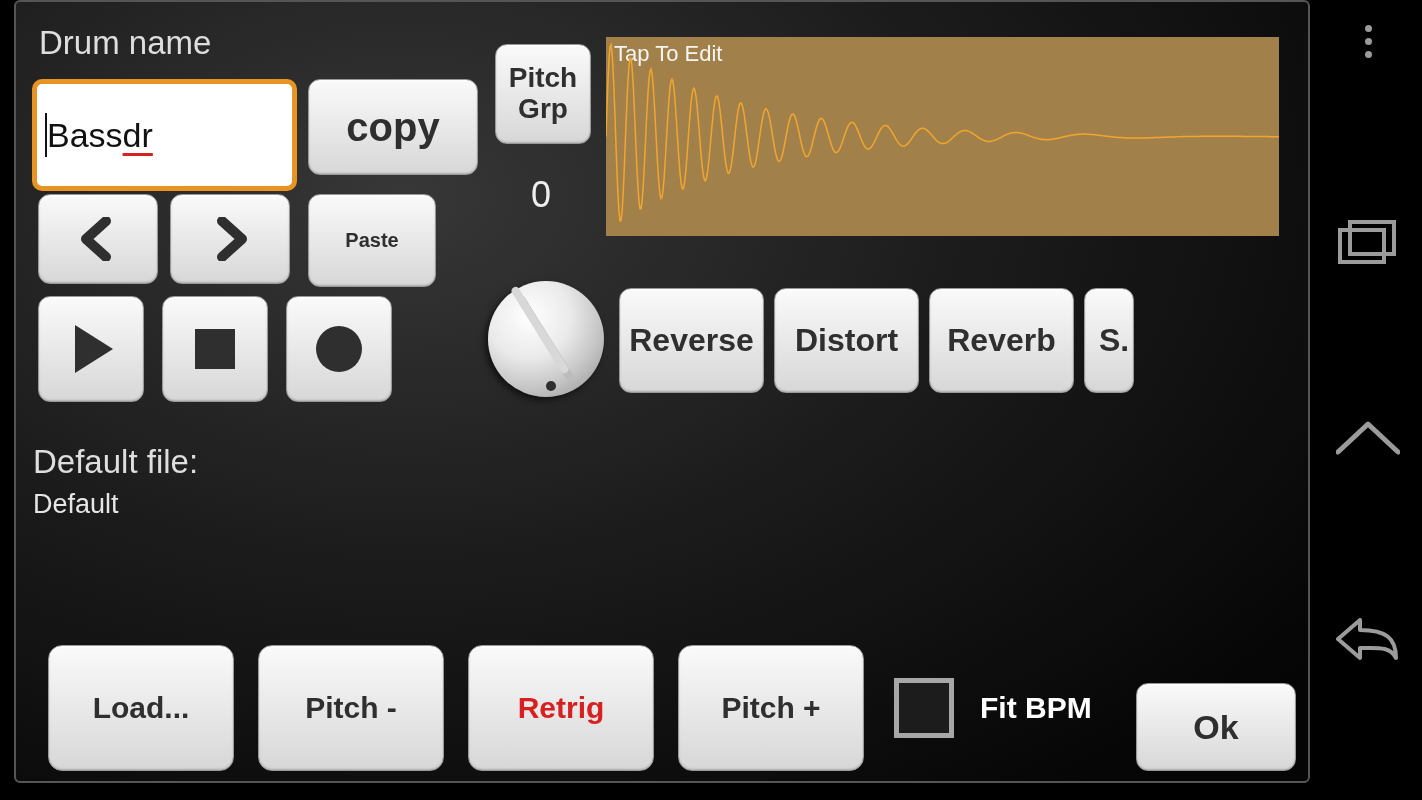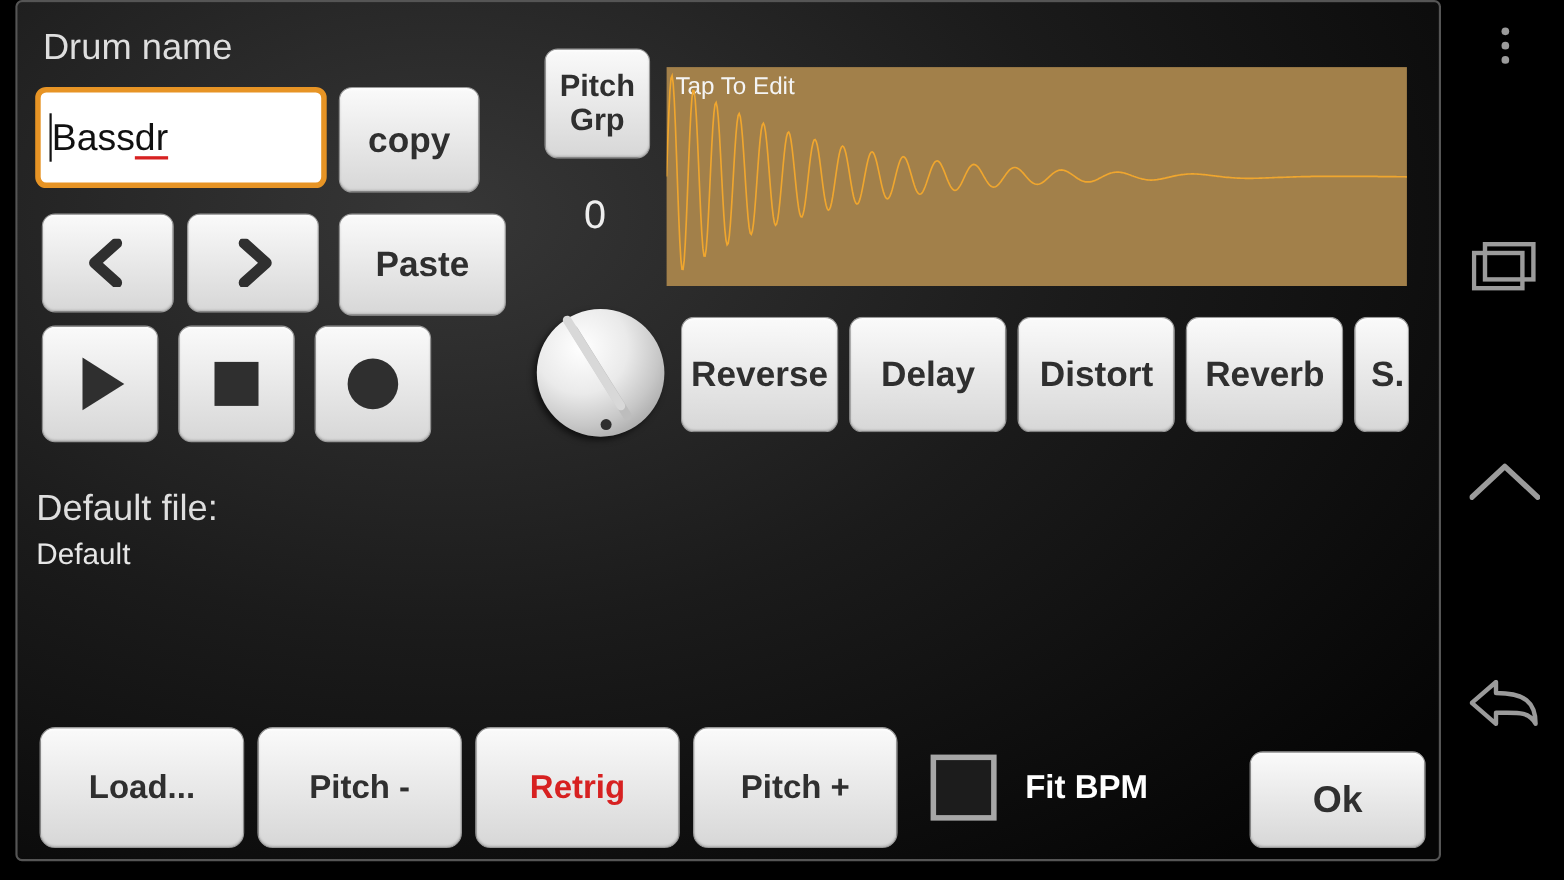--- a/index.html
+++ b/index.html
@@ -54,71 +54,70 @@
     color: #2f2f2f;
     font-size: 30px;
     font-weight: 600;
     display: flex;
     align-items: center;
     justify-content: center;
     box-shadow: 0 2px 1px rgba(255,255,255,0.6) inset, 0 -1px 2px rgba(0,0,0,0.2) inset;
     box-sizing: border-box;
     white-space: nowrap;
   }
-  .btn-wide { width: 186px; height: 110px; border-radius: 14px; }
+  .btn-wide { width: 186px; height: 126px; border-radius: 14px; margin-left: 12px; }
   .btn-eff { width: 145px; height: 105px; font-size: 32px; }
   .label {
     color: #dedede;
     font-size: 33px;
     font-weight: 400;
   }
   .label-small { color: #e6e6e6; font-size: 27px; }
 
   
   .drum-name-label { position: absolute; left: 23px; top: 22px; }
   .drum-name-input {
     position: absolute;
     left: 16px; top: 77px;
-    width: 265px; height: 92px;
+    width: 265px; height: 112px;
     border: 5px solid #e79425;
     background: #fff;
     border-radius: 10px;
     box-sizing: border-box;
     font-size: 34px;
     color: #111;
     padding: 0 8px;
     display:flex; align-items:center;
   }
   .drum-name-input .ul { text-decoration: underline; text-decoration-color:#d72121; text-decoration-thickness:3px; text-underline-offset:6px;}
   .cursor {
     display:inline-block; width:2px; height:44px; background:#111; margin-right:0px; vertical-align:middle;
     animation: blink 1s step-start infinite;
   }
   @keyframes blink { 50% { opacity: 0; } }
 
-  .copy-btn { position:absolute; left: 292px; top: 77px; width: 128px; height: 96px; font-size: 32px; }
+  .copy-btn { position:absolute; left: 292px; top: 77px; width: 170px; height: 96px; font-size: 40px; }
   .prev-btn { position:absolute; left: 22px;  top: 192px; width: 120px; height: 90px; }
   .next-btn { position:absolute; left: 154px; top: 192px; width: 120px; height: 90px; }
-  .paste-btn{ position:absolute; left: 292px; top: 192px; width: 152px; height: 93px; font-size: 32px; }
+  .paste-btn{ position:absolute; left: 292px; top: 192px; width: 128px; height: 93px; font-size: 20px; }
   .play-btn { position:absolute; left: 22px;  top: 294px; width: 106px; height: 106px; }
   .stop-btn { position:absolute; left: 146px; top: 294px; width: 106px; height: 106px; }
   .rec-btn  { position:absolute; left: 270px; top: 294px; width: 106px; height: 106px; }
 
   
   .mute-btn { position:absolute; left: 479px; top: 42px; width: 96px; height: 100px; font-size: 28px; line-height: 1.1; flex-direction:column; }
   .mute-val { position:absolute; left: 515px; top: 172px; color:#eee; font-size: 36px; }
 
   
   .wave {
     position:absolute;
     left: 590px; top: 35px;
     width: 673px; height: 199px;
     background: #a2804a;
     box-sizing:border-box;
-    margin-top:24px;
   }
   .wave-label { position:absolute; left: 8px; top: 4px; color:#f4f4f4; font-size: 22px; font-weight: 400; }
   .wave svg { position:absolute; left:0; top:0; width:100%; height:100%; display:block; }
 
   
   .knob {
     position:absolute; left: 472px; top: 279px;
     width: 116px; height: 116px; border-radius: 50%;
     background: radial-gradient(circle at 35% 30%, #fff 0%, #eaeaea 38%, #c7c7c7 64%, #8b8b8b 100%);
     box-shadow: -3px 3px 6px rgba(0,0,0,0.6);
@@ -207,21 +206,20 @@
       <path id="wavepath" fill="none" stroke="#f0a62e" stroke-width="1.5" d="M0 99.5 L0.0 99.5 L1.0 69.1 L2.0 42.4 L3.0 22.1 L4.0 10.2 L5.0 7.8 L6.0 14.9 L7.0 30.6 L8.0 53.1 L9.0 80.0 L10.0 108.4 L11.0 135.4 L12.0 158.4 L13.0 175.0 L14.0 183.7 L15.0 183.8 L16.0 175.5 L17.0 159.7 L18.0 138.2 L19.0 113.3 L20.0 87.4 L21.0 63.1 L22.0 42.8 L23.0 28.4 L24.0 21.2 L25.0 21.7 L26.0 29.7 L27.0 44.3 L28.0 64.0 L29.0 86.8 L30.0 110.3 L31.0 132.5 L32.0 151.1 L33.0 164.6 L34.0 171.7 L35.0 171.8 L36.0 165.2 L37.0 152.6 L38.0 135.3 L39.0 115.0 L40.0 93.5 L41.0 73.0 L42.0 55.2 L43.0 41.8 L44.0 33.9 L45.0 32.1 L46.0 36.4 L47.0 46.3 L48.0 60.8 L49.0 78.5 L50.0 97.8 L51.0 117.0 L52.0 134.2 L53.0 148.1 L54.0 157.5 L55.0 161.6 L56.0 160.3 L57.0 153.6 L58.0 142.4 L59.0 127.7 L60.0 110.8 L61.0 93.2 L62.0 76.5 L63.0 62.0 L64.0 50.9 L65.0 44.1 L66.0 42.2 L67.0 45.0 L68.0 52.4 L69.0 63.5 L70.0 77.5 L71.0 93.0 L72.0 108.9 L73.0 123.6 L74.0 136.2 L75.0 145.5 L76.0 151.0 L77.0 152.1 L78.0 149.1 L79.0 142.0 L80.0 131.7 L81.0 119.0 L82.0 105.0 L83.0 90.8 L84.0 77.5 L85.0 66.1 L86.0 57.6 L87.0 52.5 L88.0 51.1 L89.0 53.5 L90.0 59.4 L91.0 68.3 L92.0 79.4 L93.0 91.9 L94.0 104.7 L95.0 116.9 L96.0 127.6 L97.0 136.0 L98.0 141.5 L99.0 143.8 L100.0 142.8 L101.0 138.5 L102.0 131.5 L103.0 122.3 L104.0 111.5 L105.0 100.1 L106.0 88.8 L107.0 78.4 L108.0 69.8 L109.0 63.5 L110.0 59.8 L111.0 59.0 L112.0 61.1 L113.0 65.9 L114.0 73.0 L115.0 81.8 L116.0 91.6 L117.0 101.9 L118.0 111.8 L119.0 120.7 L120.0 128.0 L121.0 133.2 L122.0 136.0 L123.0 136.3 L124.0 134.1 L125.0 129.6 L126.0 123.2 L127.0 115.3 L128.0 106.5 L129.0 97.3 L130.0 88.5 L131.0 80.6 L132.0 74.0 L133.0 69.2 L134.0 66.4 L135.0 65.9 L136.0 67.5 L137.0 71.1 L138.0 76.5 L139.0 83.3 L140.0 90.9 L141.0 99.0 L142.0 107.0 L143.0 114.3 L144.0 120.6 L145.0 125.5 L146.0 128.7 L147.0 130.1 L148.0 129.5 L149.0 127.2 L150.0 123.1 L151.0 117.8 L152.0 111.4 L153.0 104.4 L154.0 97.3 L155.0 90.4 L156.0 84.2 L157.0 78.9 L158.0 75.0 L159.0 72.6 L160.0 71.8 L161.0 72.6 L162.0 74.9 L163.0 78.6 L164.0 83.5 L165.0 89.1 L166.0 95.3 L167.0 101.6 L168.0 107.6 L169.0 113.1 L170.0 117.8 L171.0 121.3 L172.0 123.6 L173.0 124.5 L174.0 124.1 L175.0 122.3 L176.0 119.3 L177.0 115.3 L178.0 110.5 L179.0 105.2 L180.0 99.7 L181.0 94.3 L182.0 89.2 L183.0 84.8 L184.0 81.3 L185.0 78.7 L186.0 77.3 L187.0 77.0 L188.0 77.9 L189.0 79.9 L190.0 82.8 L191.0 86.5 L192.0 90.9 L193.0 95.5 L194.0 100.3 L195.0 105.0 L196.0 109.3 L197.0 113.1 L198.0 116.1 L199.0 118.3 L200.0 119.5 L201.0 119.7 L202.0 119.0 L203.0 117.3 L204.0 114.8 L205.0 111.7 L206.0 108.0 L207.0 104.0 L208.0 99.8 L209.0 95.7 L210.0 91.9 L211.0 88.5 L212.0 85.6 L213.0 83.4 L214.0 82.0 L215.0 81.4 L216.0 81.7 L217.0 82.7 L218.0 84.4 L219.0 86.8 L220.0 89.7 L221.0 93.0 L222.0 96.5 L223.0 100.0 L224.0 103.5 L225.0 106.8 L226.0 109.7 L227.0 112.1 L228.0 113.9 L229.0 115.1 L230.0 115.6 L231.0 115.4 L232.0 114.6 L233.0 113.2 L234.0 111.2 L235.0 108.8 L236.0 106.1 L237.0 103.1 L238.0 100.1 L239.0 97.1 L240.0 94.2 L241.0 91.6 L242.0 89.4 L243.0 87.5 L244.0 86.2 L245.0 85.5 L246.0 85.2 L247.0 85.6 L248.0 86.4 L249.0 87.7 L250.0 89.5 L251.0 91.6 L252.0 93.9 L253.0 96.4 L254.0 99.0 L255.0 101.6 L256.0 104.0 L257.0 106.2 L258.0 108.2 L259.0 109.8 L260.0 111.0 L261.0 111.7 L262.0 112.1 L263.0 111.9 L264.0 111.4 L265.0 110.4 L266.0 109.1 L267.0 107.5 L268.0 105.7 L269.0 103.6 L270.0 101.5 L271.0 99.3 L272.0 97.2 L273.0 95.2 L274.0 93.4 L275.0 91.8 L276.0 90.5 L277.0 89.5 L278.0 88.8 L279.0 88.5 L280.0 88.6 L281.0 89.0 L282.0 89.7 L283.0 90.7 L284.0 92.0 L285.0 93.4 L286.0 95.1 L287.0 96.8 L288.0 98.6 L289.0 100.4 L290.0 102.1 L291.0 103.7 L292.0 105.2 L293.0 106.5 L294.0 107.5 L295.0 108.3 L296.0 108.8 L297.0 109.1 L298.0 109.0 L299.0 108.7 L300.0 108.2 L301.0 107.4 L302.0 106.4 L303.0 105.2 L304.0 103.9 L305.0 102.5 L306.0 101.1 L307.0 99.6 L308.0 98.2 L309.0 96.8 L310.0 95.5 L311.0 94.3 L312.0 93.3 L313.0 92.5 L314.0 91.9 L315.0 91.5 L316.0 91.3 L317.0 91.3 L318.0 91.5 L319.0 91.9 L320.0 92.5 L321.0 93.2 L322.0 94.1 L323.0 95.1 L324.0 96.2 L325.0 97.3 L326.0 98.5 L327.0 99.7 L328.0 100.8 L329.0 101.9 L330.0 103.0 L331.0 103.9 L332.0 104.7 L333.0 105.4 L334.0 105.9 L335.0 106.3 L336.0 106.5 L337.0 106.6 L338.0 106.5 L339.0 106.2 L340.0 105.8 L341.0 105.3 L342.0 104.7 L343.0 104.0 L344.0 103.2 L345.0 102.3 L346.0 101.4 L347.0 100.5 L348.0 99.5 L349.0 98.6 L350.0 97.8 L351.0 96.9 L352.0 96.2 L353.0 95.5 L354.0 94.9 L355.0 94.4 L356.0 94.0 L357.0 93.7 L358.0 93.6 L359.0 93.5 L360.0 93.6 L361.0 93.8 L362.0 94.1 L363.0 94.4 L364.0 94.9 L365.0 95.4 L366.0 96.0 L367.0 96.6 L368.0 97.3 L369.0 98.0 L370.0 98.7 L371.0 99.4 L372.0 100.1 L373.0 100.8 L374.0 101.5 L375.0 102.0 L376.0 102.6 L377.0 103.1 L378.0 103.5 L379.0 103.8 L380.0 104.1 L381.0 104.3 L382.0 104.4 L383.0 104.4 L384.0 104.4 L385.0 104.3 L386.0 104.1 L387.0 103.9 L388.0 103.5 L389.0 103.2 L390.0 102.8 L391.0 102.3 L392.0 101.9 L393.0 101.3 L394.0 100.8 L395.0 100.3 L396.0 99.8 L397.0 99.3 L398.0 98.7 L399.0 98.3 L400.0 97.8 L401.0 97.4 L402.0 97.0 L403.0 96.6 L404.0 96.3 L405.0 96.1 L406.0 95.8 L407.0 95.7 L408.0 95.6 L409.0 95.5 L410.0 95.5 L411.0 95.5 L412.0 95.6 L413.0 95.7 L414.0 95.9 L415.0 96.1 L416.0 96.3 L417.0 96.6 L418.0 96.9 L419.0 97.2 L420.0 97.6 L421.0 97.9 L422.0 98.3 L423.0 98.7 L424.0 99.0 L425.0 99.4 L426.0 99.7 L427.0 100.1 L428.0 100.4 L429.0 100.8 L430.0 101.1 L431.0 101.3 L432.0 101.6 L433.0 101.8 L434.0 102.0 L435.0 102.2 L436.0 102.4 L437.0 102.5 L438.0 102.6 L439.0 102.6 L440.0 102.7 L441.0 102.7 L442.0 102.6 L443.0 102.6 L444.0 102.5 L445.0 102.4 L446.0 102.3 L447.0 102.1 L448.0 102.0 L449.0 101.8 L450.0 101.6 L451.0 101.4 L452.0 101.2 L453.0 101.0 L454.0 100.7 L455.0 100.5 L456.0 100.3 L457.0 100.0 L458.0 99.8 L459.0 99.6 L460.0 99.3 L461.0 99.1 L462.0 98.9 L463.0 98.7 L464.0 98.5 L465.0 98.3 L466.0 98.1 L467.0 98.0 L468.0 97.8 L469.0 97.7 L470.0 97.6 L471.0 97.5 L472.0 97.4 L473.0 97.3 L474.0 97.2 L475.0 97.2 L476.0 97.2 L477.0 97.1 L478.0 97.1 L479.0 97.1 L480.0 97.2 L481.0 97.2 L482.0 97.2 L483.0 97.3 L484.0 97.4 L485.0 97.4 L486.0 97.5 L487.0 97.6 L488.0 97.7 L489.0 97.8 L490.0 97.9 L491.0 98.0 L492.0 98.1 L493.0 98.3 L494.0 98.4 L495.0 98.5 L496.0 98.6 L497.0 98.8 L498.0 98.9 L499.0 99.0 L500.0 99.1 L501.0 99.3 L502.0 99.4 L503.0 99.5 L504.0 99.6 L505.0 99.7 L506.0 99.9 L507.0 100.0 L508.0 100.1 L509.0 100.2 L510.0 100.2 L511.0 100.3 L512.0 100.4 L513.0 100.5 L514.0 100.6 L515.0 100.6 L516.0 100.7 L517.0 100.8 L518.0 100.8 L519.0 100.9 L520.0 100.9 L521.0 100.9 L522.0 101.0 L523.0 101.0 L524.0 101.0 L525.0 101.0 L526.0 101.1 L527.0 101.1 L528.0 101.1 L529.0 101.1 L530.0 101.1 L531.0 101.1 L532.0 101.1 L533.0 101.1 L534.0 101.0 L535.0 101.0 L536.0 101.0 L537.0 101.0 L538.0 101.0 L539.0 100.9 L540.0 100.9 L541.0 100.9 L542.0 100.8 L543.0 100.8 L544.0 100.8 L545.0 100.7 L546.0 100.7 L547.0 100.7 L548.0 100.6 L549.0 100.6 L550.0 100.6 L551.0 100.5 L552.0 100.5 L553.0 100.4 L554.0 100.4 L555.0 100.4 L556.0 100.3 L557.0 100.3 L558.0 100.2 L559.0 100.2 L560.0 100.2 L561.0 100.1 L562.0 100.1 L563.0 100.1 L564.0 100.0 L565.0 100.0 L566.0 100.0 L567.0 99.9 L568.0 99.9 L569.0 99.9 L570.0 99.8 L571.0 99.8 L572.0 99.8 L573.0 99.7 L574.0 99.7 L575.0 99.7 L576.0 99.7 L577.0 99.6 L578.0 99.6 L579.0 99.6 L580.0 99.6 L581.0 99.5 L582.0 99.5 L583.0 99.5 L584.0 99.5 L585.0 99.5 L586.0 99.4 L587.0 99.4 L588.0 99.4 L589.0 99.4 L590.0 99.4 L591.0 99.4 L592.0 99.4 L593.0 99.4 L594.0 99.3 L595.0 99.3 L596.0 99.3 L597.0 99.3 L598.0 99.3 L599.0 99.3 L600.0 99.3 L601.0 99.3 L602.0 99.3 L603.0 99.3 L604.0 99.3 L605.0 99.3 L606.0 99.3 L607.0 99.3 L608.0 99.3 L609.0 99.3 L610.0 99.3 L611.0 99.3 L612.0 99.3 L613.0 99.3 L614.0 99.3 L615.0 99.3 L616.0 99.3 L617.0 99.3 L618.0 99.3 L619.0 99.3 L620.0 99.3 L621.0 99.3 L622.0 99.3 L623.0 99.3 L624.0 99.3 L625.0 99.3 L626.0 99.3 L627.0 99.3 L628.0 99.3 L629.0 99.3 L630.0 99.3 L631.0 99.3 L632.0 99.3 L633.0 99.3 L634.0 99.3 L635.0 99.3 L636.0 99.4 L637.0 99.4 L638.0 99.4 L639.0 99.4 L640.0 99.4 L641.0 99.4 L642.0 99.4 L643.0 99.4 L644.0 99.4 L645.0 99.4 L646.0 99.4 L647.0 99.5 L648.0 99.5 L649.0 99.5 L650.0 99.5 L651.0 99.5 L652.0 99.5 L653.0 99.5 L654.0 99.5 L655.0 99.5 L656.0 99.6 L657.0 99.6 L658.0 99.6 L659.0 99.6 L660.0 99.6 L661.0 99.6 L662.0 99.6 L663.0 99.6 L664.0 99.7 L665.0 99.7 L666.0 99.7 L667.0 99.7 L668.0 99.7 L669.0 99.7 L670.0 99.7 L671.0 99.7 L672.0 99.8 L673.0 99.8"></path>
     </svg>
   </div>
 
   <div class="knob">
       <div class="dot"></div>
     </div>
 
   <div class="eff-row">
     <div class="btn btn-eff">Reverse</div>
-    <div class="btn btn-eff">Delay</div>
     <div class="btn btn-eff">Distort</div>
     <div class="btn btn-eff">Reverb</div>
     <div class="btn btn-eff">S.</div>
   </div>
 
   <div class="label sample-label">Default file:</div>
   <div class="label-small sample-value">Default</div>
 
   <div class="bottom-row">
     <div class="btn btn-wide">Load...</div>

